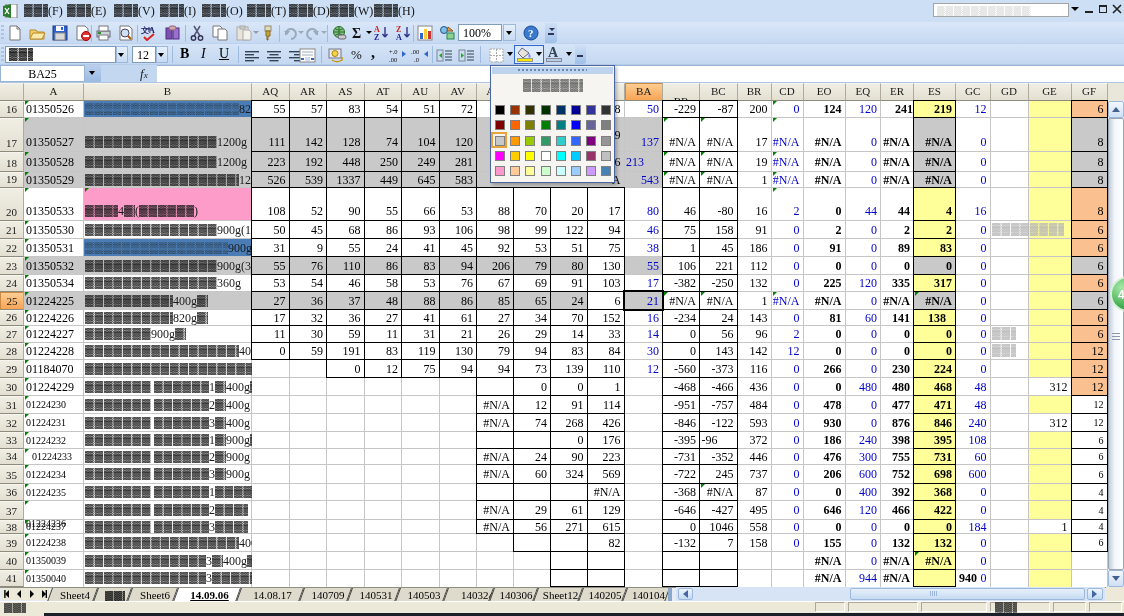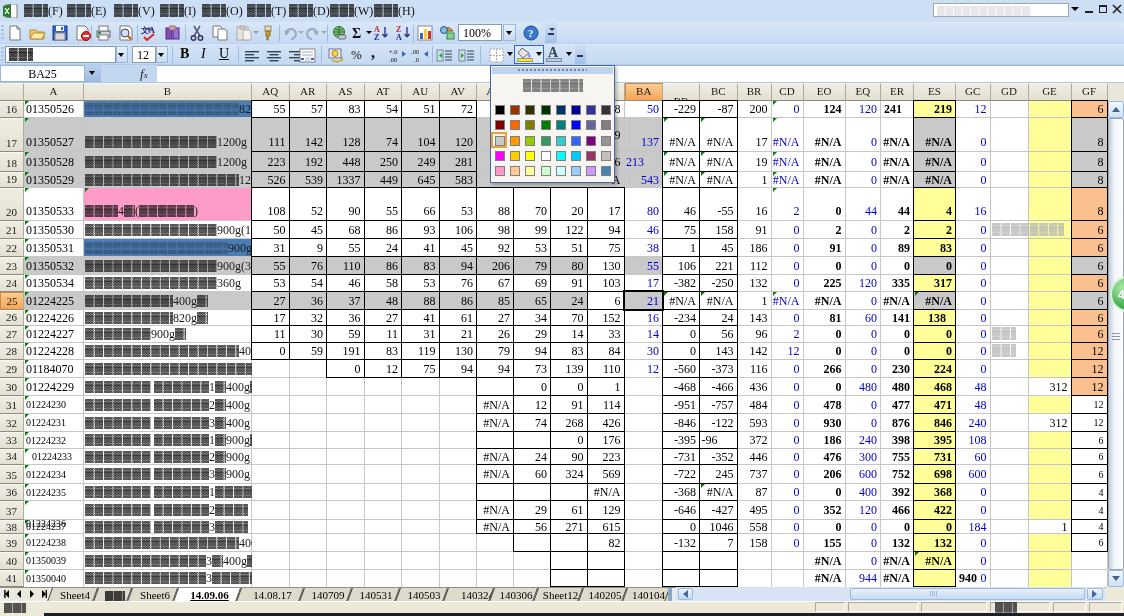--- a/index.html
+++ b/index.html
@@ -576,21 +576,21 @@
 <div class="cell" style="left:364.5px;top:101px;width:36.5px;height:16px;line-height:17px;padding-right:3px">54</div>
 <div class="cell" style="left:402px;top:101px;width:36.5px;height:16px;line-height:17px;padding-right:3px">51</div>
 <div class="cell" style="left:439.5px;top:101px;width:36.5px;height:16px;line-height:17px;padding-right:3px">72</div>
 <div class="cell u" style="left:624.5px;top:101px;width:37.5px;height:16px;line-height:17px;padding-right:3px">50</div>
 <div class="cell" style="left:663px;top:101px;width:36px;height:16px;line-height:17px;padding-right:3px">-229</div>
 <div class="cell" style="left:700px;top:101px;width:36.5px;height:16px;line-height:17px;padding-right:3px">-87</div>
 <div class="cell" style="left:737.5px;top:101px;width:33.0px;height:16px;line-height:17px;padding-right:3px">200</div>
 <div class="cell u" style="left:771.5px;top:101px;width:31.0px;height:16px;line-height:17px;padding-right:3px">0</div>
 <div class="cell b" style="left:803.5px;top:101px;width:41.0px;height:16px;line-height:17px;padding-right:3px">124</div>
 <div class="cell u" style="left:845.5px;top:101px;width:34.5px;height:16px;line-height:17px;padding-right:3px">120</div>
-<div class="cell b" style="left:881px;top:101px;width:32px;height:16px;line-height:17px;padding-right:11px">241</div>
+<div class="cell b" style="left:881px;top:101px;width:32px;height:16px;line-height:17px;padding-right:0">241</div>
 <div class="cell b" style="left:914px;top:101px;width:41px;height:16px;line-height:17px;padding-right:3px">219</div>
 <div class="cell u" style="left:956px;top:101px;width:33.5px;height:16px;line-height:17px;padding-right:3px">12</div>
 <div class="cell" style="left:1071.5px;top:101px;width:35.0px;height:16px;line-height:17px;padding-right:3px">6</div>
 <div class="cell" style="left:252px;top:133px;width:36.5px;height:18px;line-height:19px;padding-right:3px">111</div>
 <div class="cell" style="left:289.5px;top:133px;width:36.5px;height:18px;line-height:19px;padding-right:3px">142</div>
 <div class="cell" style="left:327px;top:133px;width:36.5px;height:18px;line-height:19px;padding-right:3px">128</div>
 <div class="cell" style="left:364.5px;top:133px;width:36.5px;height:18px;line-height:19px;padding-right:3px">74</div>
 <div class="cell" style="left:402px;top:133px;width:36.5px;height:18px;line-height:19px;padding-right:3px">104</div>
 <div class="cell" style="left:439.5px;top:133px;width:36.5px;height:18px;line-height:19px;padding-right:3px">120</div>
 <div class="cell u" style="left:624.5px;top:133px;width:37.5px;height:18px;line-height:19px;padding-right:3px">137</div>
@@ -643,21 +643,21 @@
 <div class="cell" style="left:327px;top:202px;width:36.5px;height:18px;line-height:19px;padding-right:3px">90</div>
 <div class="cell" style="left:364.5px;top:202px;width:36.5px;height:18px;line-height:19px;padding-right:3px">55</div>
 <div class="cell" style="left:402px;top:202px;width:36.5px;height:18px;line-height:19px;padding-right:3px">66</div>
 <div class="cell" style="left:439.5px;top:202px;width:36.5px;height:18px;line-height:19px;padding-right:3px">53</div>
 <div class="cell" style="left:477px;top:202px;width:36px;height:18px;line-height:19px;padding-right:3px">88</div>
 <div class="cell" style="left:514px;top:202px;width:36px;height:18px;line-height:19px;padding-right:3px">70</div>
 <div class="cell" style="left:551px;top:202px;width:35.5px;height:18px;line-height:19px;padding-right:3px">20</div>
 <div class="cell" style="left:587.5px;top:202px;width:36.0px;height:18px;line-height:19px;padding-right:3px">17</div>
 <div class="cell u" style="left:624.5px;top:202px;width:37.5px;height:18px;line-height:19px;padding-right:3px">80</div>
 <div class="cell" style="left:663px;top:202px;width:36px;height:18px;line-height:19px;padding-right:3px">46</div>
-<div class="cell" style="left:700px;top:202px;width:36.5px;height:18px;line-height:19px;padding-right:3px">-55</div>
+<div class="cell" style="left:700px;top:202px;width:36.5px;height:18px;line-height:19px;padding-right:3px">-80</div>
 <div class="cell" style="left:737.5px;top:202px;width:33.0px;height:18px;line-height:19px;padding-right:3px">16</div>
 <div class="cell u" style="left:771.5px;top:202px;width:31.0px;height:18px;line-height:19px;padding-right:3px">2</div>
 <div class="cell b" style="left:803.5px;top:202px;width:41.0px;height:18px;line-height:19px;padding-right:3px">0</div>
 <div class="cell u" style="left:845.5px;top:202px;width:34.5px;height:18px;line-height:19px;padding-right:3px">44</div>
 <div class="cell b" style="left:881px;top:202px;width:32px;height:18px;line-height:19px;padding-right:3px">44</div>
 <div class="cell b" style="left:914px;top:202px;width:41px;height:18px;line-height:19px;padding-right:3px">4</div>
 <div class="cell u" style="left:956px;top:202px;width:33.5px;height:18px;line-height:19px;padding-right:3px">16</div>
 <div class="cell" style="left:1071.5px;top:202px;width:35.0px;height:18px;line-height:19px;padding-right:3px">8</div>
 <div class="cell" style="left:252px;top:221px;width:36.5px;height:17px;line-height:18px;padding-right:3px">50</div>
 <div class="cell" style="left:289.5px;top:221px;width:36.5px;height:17px;line-height:18px;padding-right:3px">45</div>
@@ -941,21 +941,21 @@
 <div class="cell u" style="left:956px;top:484px;width:33.5px;height:16px;line-height:17px;padding-right:3px">0</div>
 <div class="cell s" style="left:1071.5px;top:484px;width:35.0px;height:16px;line-height:17px;padding-right:3px">4</div>
 <div class="cell" style="left:477px;top:501px;width:36px;height:18px;line-height:19px;padding-right:3px">#N/A</div>
 <div class="cell" style="left:514px;top:501px;width:36px;height:18px;line-height:19px;padding-right:3px">29</div>
 <div class="cell" style="left:551px;top:501px;width:35.5px;height:18px;line-height:19px;padding-right:3px">61</div>
 <div class="cell" style="left:587.5px;top:501px;width:36.0px;height:18px;line-height:19px;padding-right:3px">129</div>
 <div class="cell" style="left:663px;top:501px;width:36px;height:18px;line-height:19px;padding-right:3px">-646</div>
 <div class="cell" style="left:700px;top:501px;width:36.5px;height:18px;line-height:19px;padding-right:3px">-427</div>
 <div class="cell" style="left:737.5px;top:501px;width:33.0px;height:18px;line-height:19px;padding-right:3px">495</div>
 <div class="cell u" style="left:771.5px;top:501px;width:31.0px;height:18px;line-height:19px;padding-right:3px">0</div>
-<div class="cell b" style="left:803.5px;top:501px;width:41.0px;height:18px;line-height:19px;padding-right:3px">352</div>
+<div class="cell b" style="left:803.5px;top:501px;width:41.0px;height:18px;line-height:19px;padding-right:3px">646</div>
 <div class="cell u" style="left:845.5px;top:501px;width:34.5px;height:18px;line-height:19px;padding-right:3px">120</div>
 <div class="cell b" style="left:881px;top:501px;width:32px;height:18px;line-height:19px;padding-right:3px">466</div>
 <div class="cell b" style="left:914px;top:501px;width:41px;height:18px;line-height:19px;padding-right:3px">422</div>
 <div class="cell u" style="left:956px;top:501px;width:33.5px;height:18px;line-height:19px;padding-right:3px">0</div>
 <div class="cell s" style="left:1071.5px;top:501px;width:35.0px;height:18px;line-height:19px;padding-right:3px">4</div>
 <div class="cell" style="left:477px;top:520px;width:36px;height:13px;line-height:14px;padding-right:3px">#N/A</div>
 <div class="cell" style="left:514px;top:520px;width:36px;height:13px;line-height:14px;padding-right:3px">56</div>
 <div class="cell" style="left:551px;top:520px;width:35.5px;height:13px;line-height:14px;padding-right:3px">271</div>
 <div class="cell" style="left:587.5px;top:520px;width:36.0px;height:13px;line-height:14px;padding-right:3px">615</div>
 <div class="cell" style="left:663px;top:520px;width:36px;height:13px;line-height:14px;padding-right:3px">0</div>

